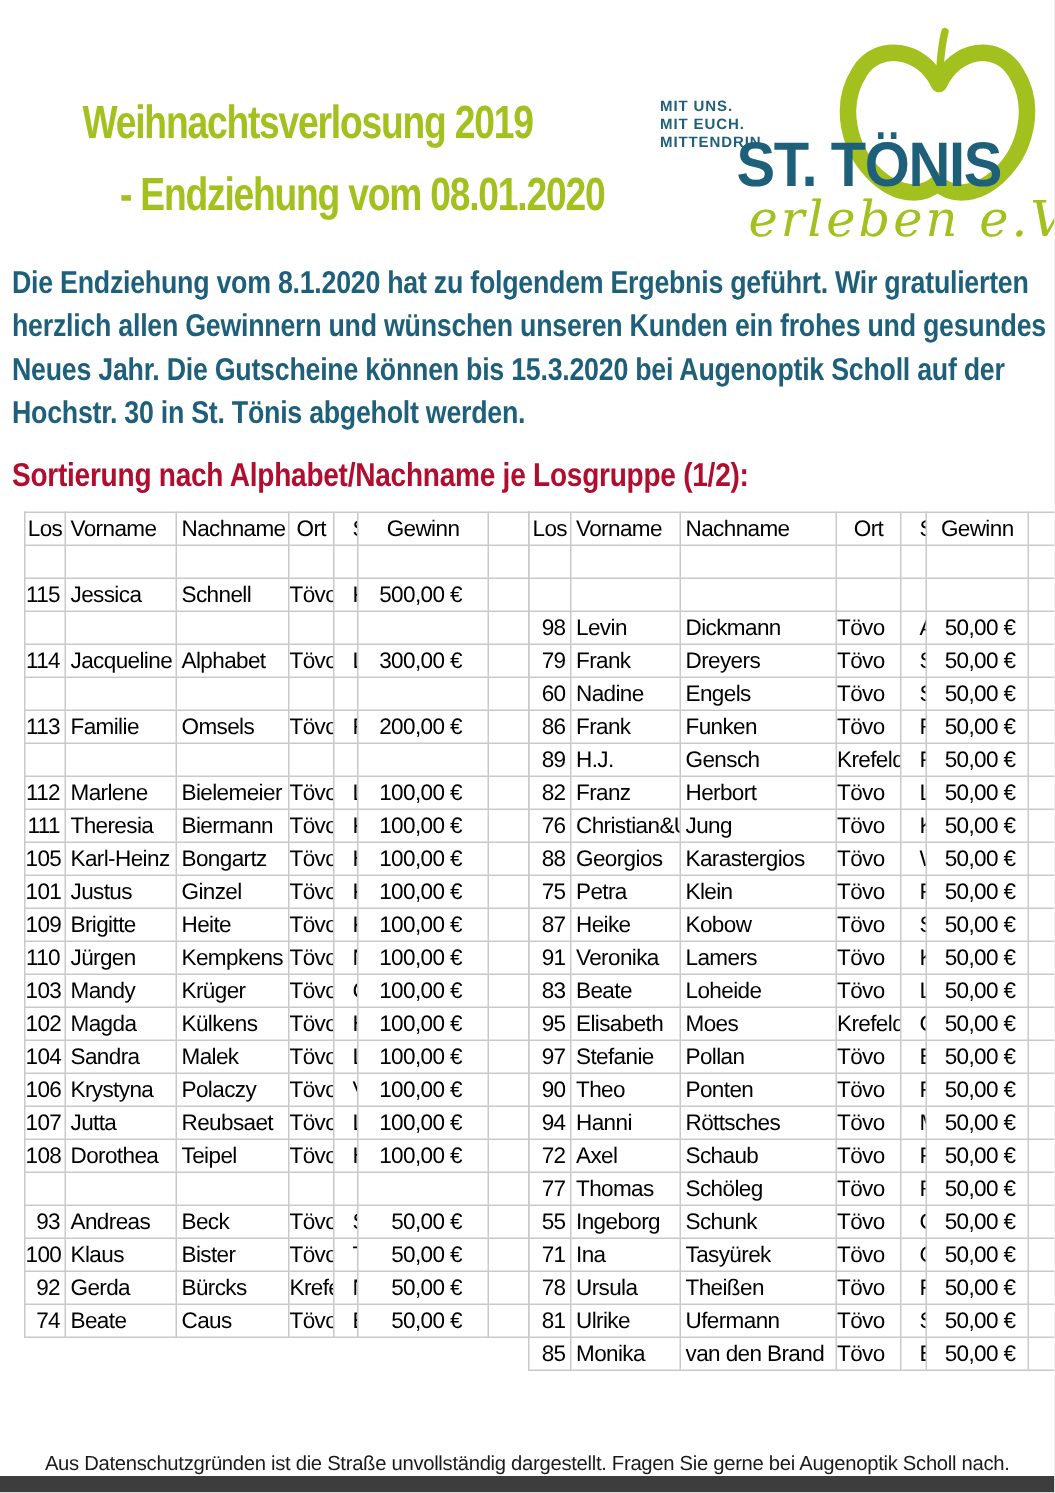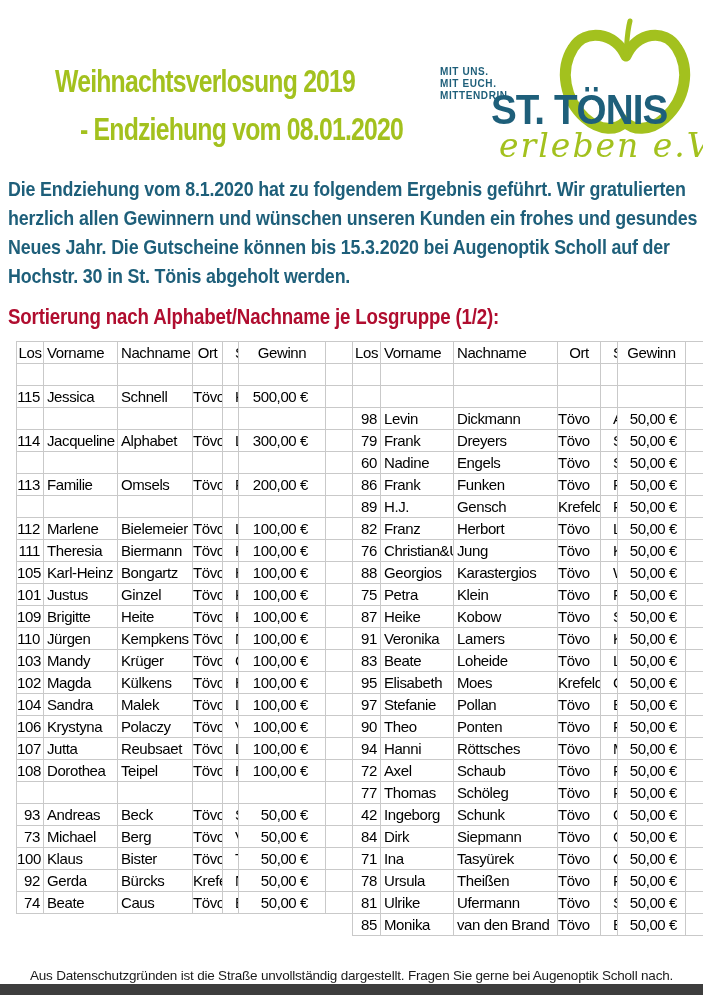--- a/index.html
+++ b/index.html
@@ -314,29 +314,20 @@
         <tr>
           <td class="c0">93</td>
           <td class="c1">Andreas</td>
           <td class="c2">Beck</td>
           <td class="c3">Tövo</td>
           <td class="c4">Sc</td>
           <td class="c5">50,00 €</td>
           <td class="c6"></td>
         </tr>
         <tr>
-          <td class="c0">73</td>
-          <td class="c1">Michael</td>
-          <td class="c2">Berg</td>
-          <td class="c3">Tövo</td>
-          <td class="c4">Vi</td>
-          <td class="c5">50,00 €</td>
-          <td class="c6"></td>
-        </tr>
-        <tr>
           <td class="c0">100</td>
           <td class="c1">Klaus</td>
           <td class="c2">Bister</td>
           <td class="c3">Tövo</td>
           <td class="c4">Th</td>
           <td class="c5">50,00 €</td>
           <td class="c6"></td>
         </tr>
         <tr>
           <td class="c0">92</td>
@@ -553,34 +544,25 @@
         <tr>
           <td class="c0">77</td>
           <td class="c1">Thomas</td>
           <td class="c2">Schöleg</td>
           <td class="c3">Tövo</td>
           <td class="c4">Ros</td>
           <td class="c5">50,00 €</td>
           <td class="c6"></td>
         </tr>
         <tr>
-          <td class="c0">42</td>
+          <td class="c0">55</td>
           <td class="c1">Ingeborg</td>
           <td class="c2">Schunk</td>
           <td class="c3">Tövo</td>
           <td class="c4">Ga</td>
-          <td class="c5">50,00 €</td>
-          <td class="c6"></td>
-        </tr>
-        <tr>
-          <td class="c0">84</td>
-          <td class="c1">Dirk</td>
-          <td class="c2">Siepmann</td>
-          <td class="c3">Tövo</td>
-          <td class="c4">Co</td>
           <td class="c5">50,00 €</td>
           <td class="c6"></td>
         </tr>
         <tr>
           <td class="c0">71</td>
           <td class="c1">Ina</td>
           <td class="c2">Tasyürek</td>
           <td class="c3">Tövo</td>
           <td class="c4">Ort</td>
           <td class="c5">50,00 €</td>

